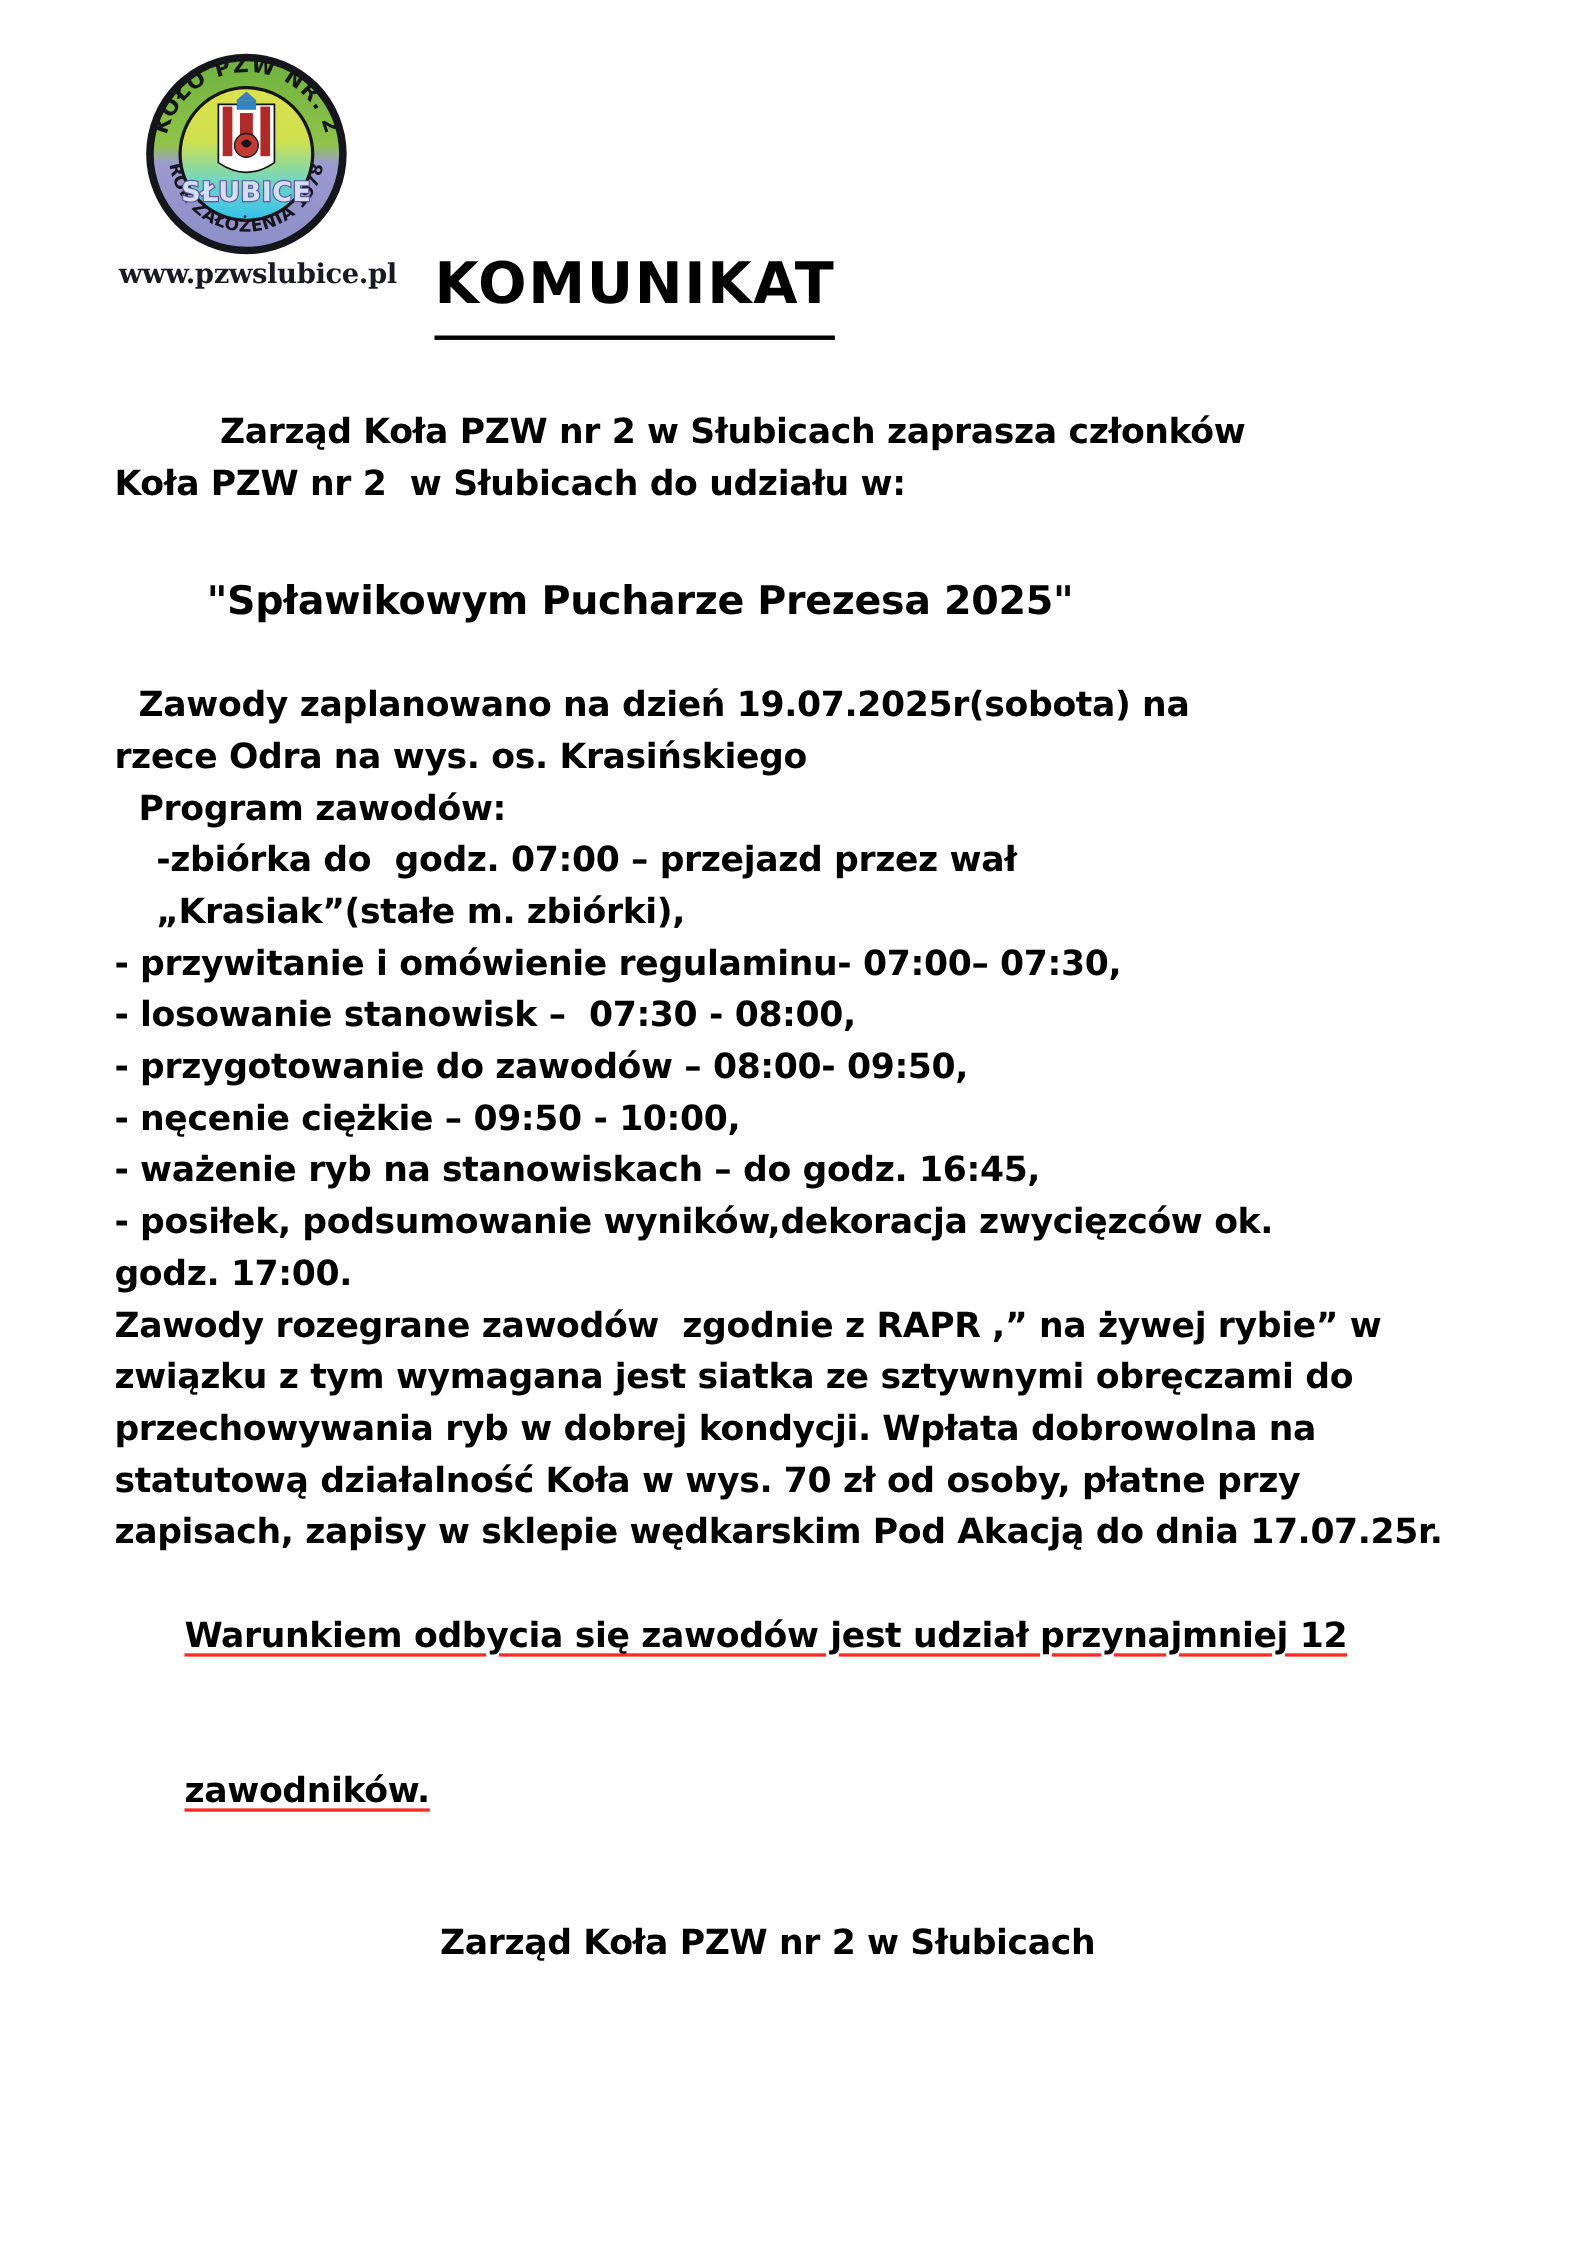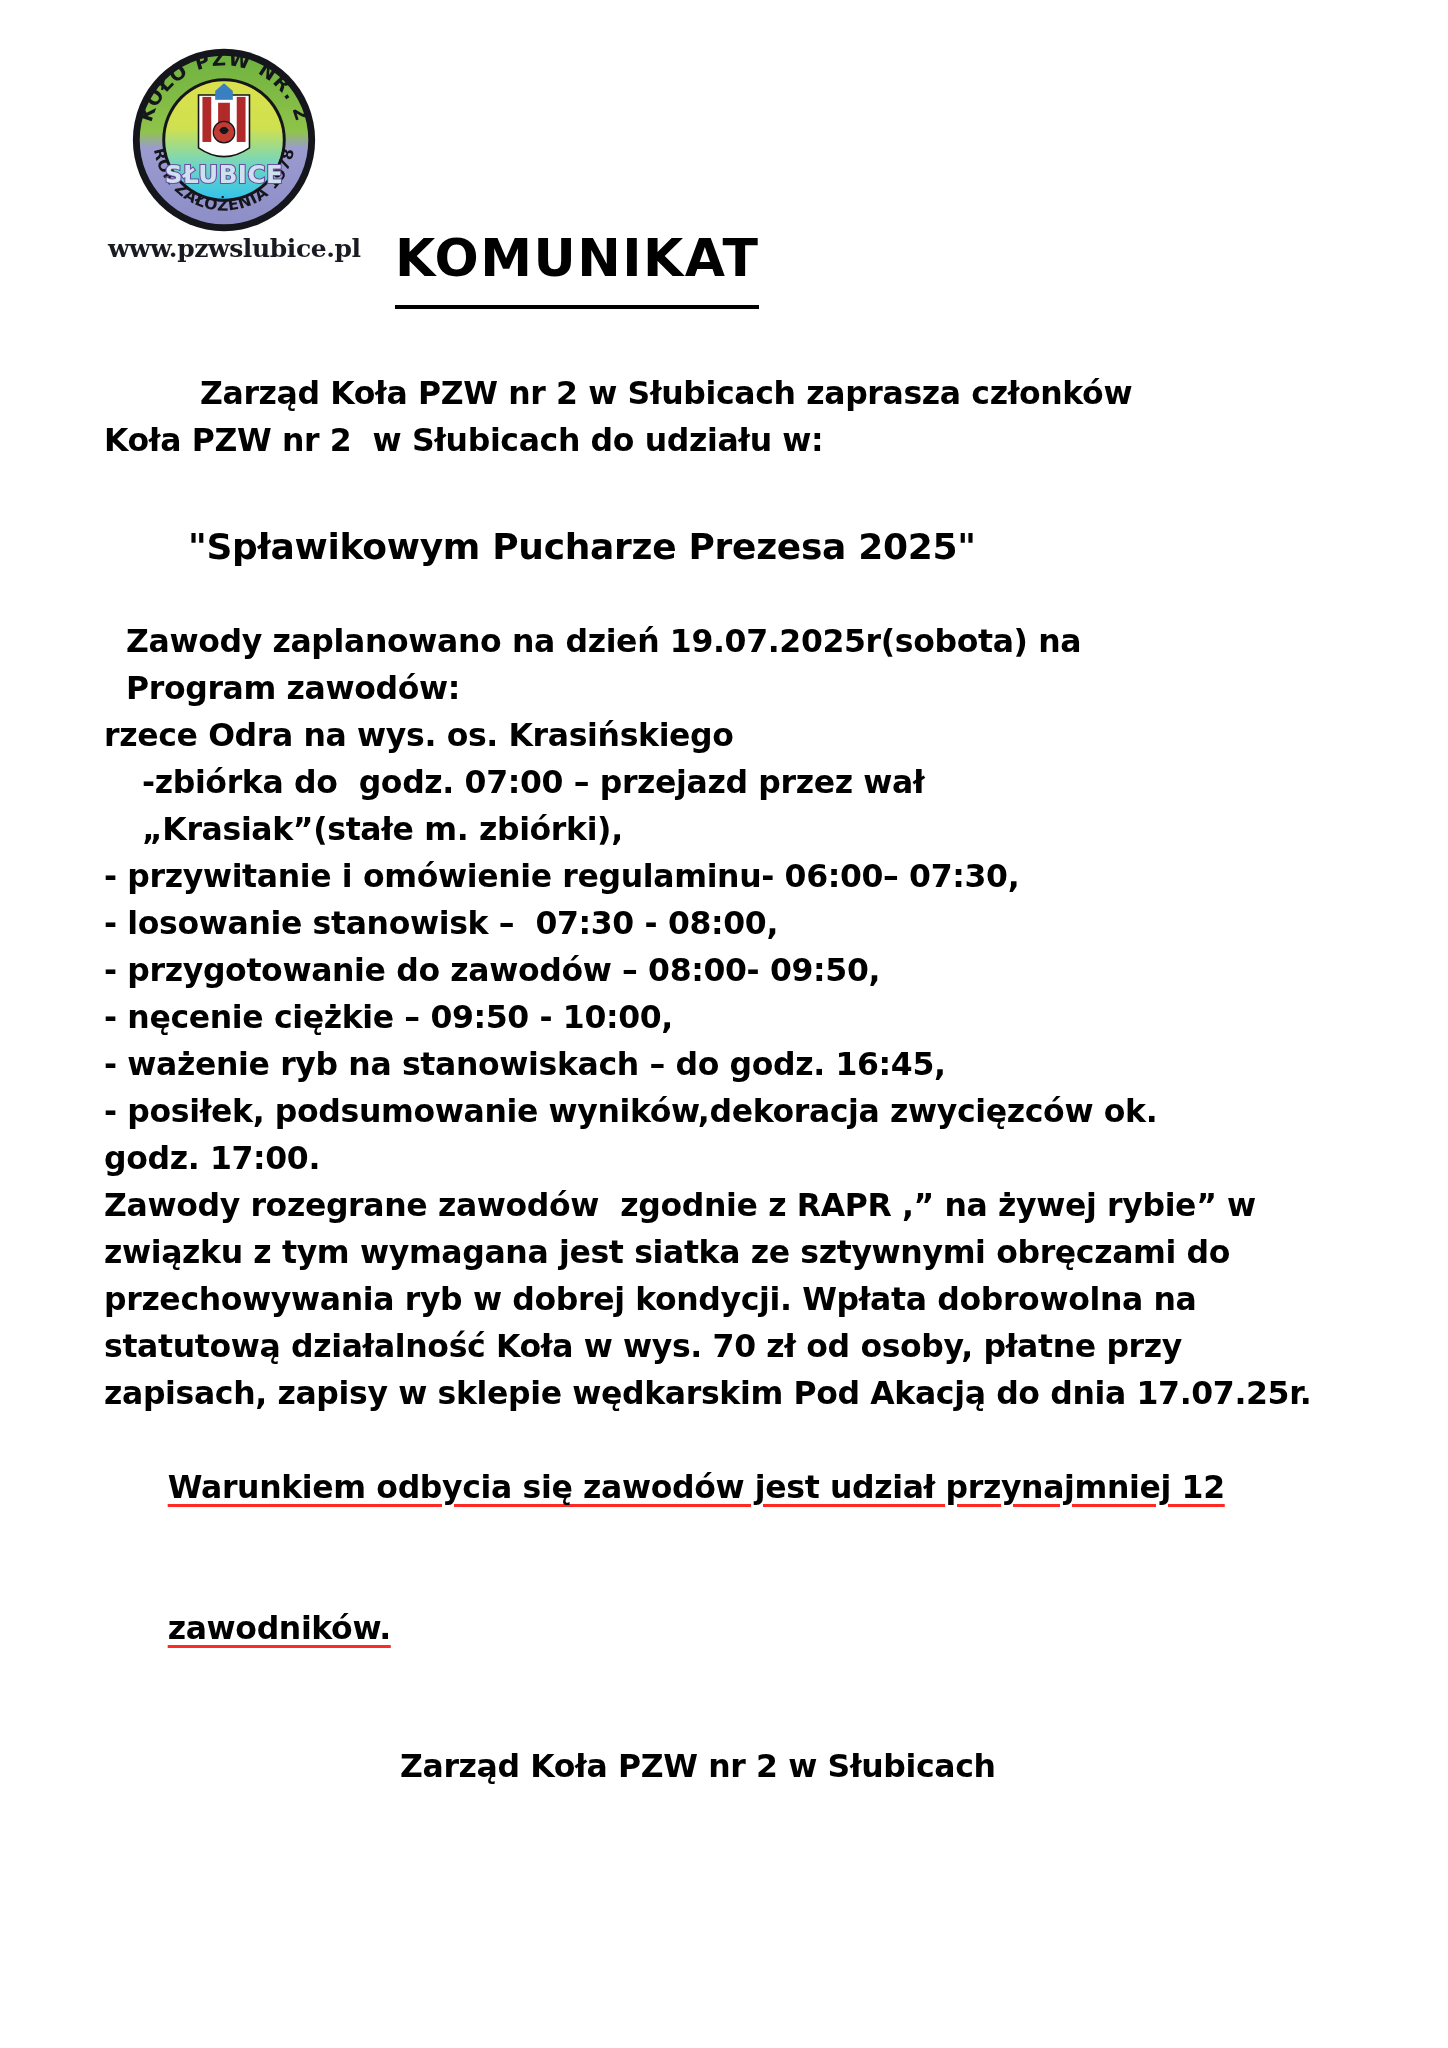--- a/index.html
+++ b/index.html
@@ -195,27 +195,27 @@
     <div class="line indent-1">Zarząd Koła PZW nr 2 w Słubicach zaprasza członków</div>
     <div class="line">Koła PZW nr 2  w Słubicach do udziału w:</div>
 
     <div class="spacer-lg"></div>
 
     <div class="event-title">"Spławikowym Pucharze Prezesa 2025"</div>
 
     <div class="spacer-md"></div>
 
     <div class="line indent-2">Zawody zaplanowano na dzień 19.07.2025r(sobota) na</div>
+    <div class="line">rzece Odra na wys. os. Krasińskiego</div>
+
     <div class="line indent-2">Program zawodów:</div>
-
-    <div class="line">rzece Odra na wys. os. Krasińskiego</div>
 
     <div class="line indent-3">-zbiórka do  godz. 07:00 – przejazd przez wał</div>
     <div class="line indent-3">„Krasiak”(stałe m. zbiórki),</div>
-    <div class="line">- przywitanie i omówienie regulaminu- 06:00– 07:30,</div>
+    <div class="line">- przywitanie i omówienie regulaminu- 07:00– 07:30,</div>
     <div class="line">- losowanie stanowisk –  07:30 - 08:00,</div>
     <div class="line">- przygotowanie do zawodów – 08:00- 09:50,</div>
     <div class="line">- nęcenie ciężkie – 09:50 - 10:00,</div>
     <div class="line">- ważenie ryb na stanowiskach – do godz. 16:45,</div>
     <div class="line">- posiłek, podsumowanie wyników,dekoracja zwycięzców ok.</div>
     <div class="line">godz. 17:00.</div>
 
     <div class="line">Zawody rozegrane zawodów  zgodnie z RAPR ,” na żywej rybie” w</div>
     <div class="line">związku z tym wymagana jest siatka ze sztywnymi obręczami do</div>
     <div class="line">przechowywania ryb w dobrej kondycji. Wpłata dobrowolna na</div>

